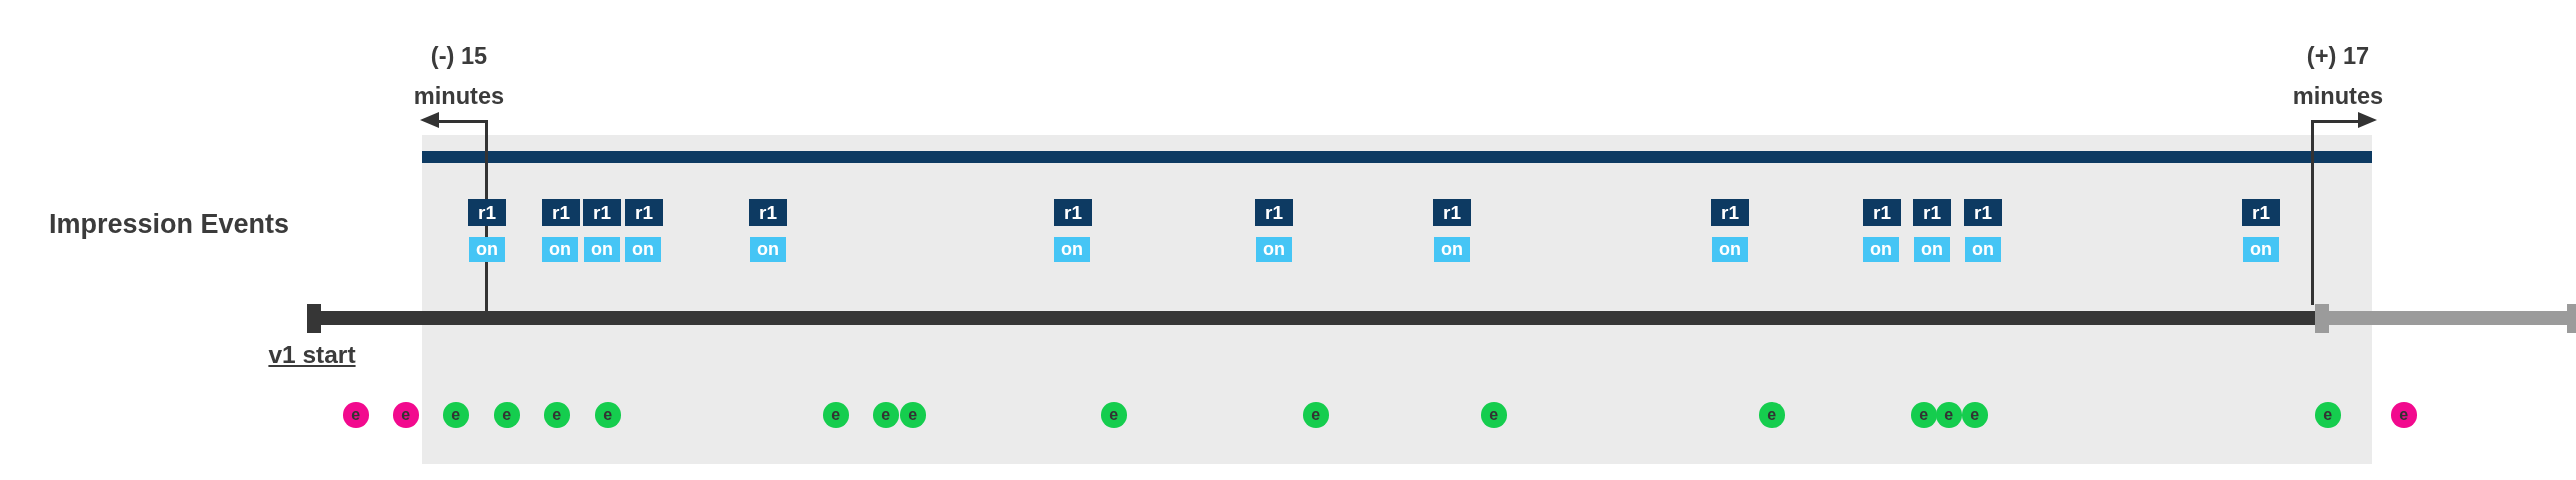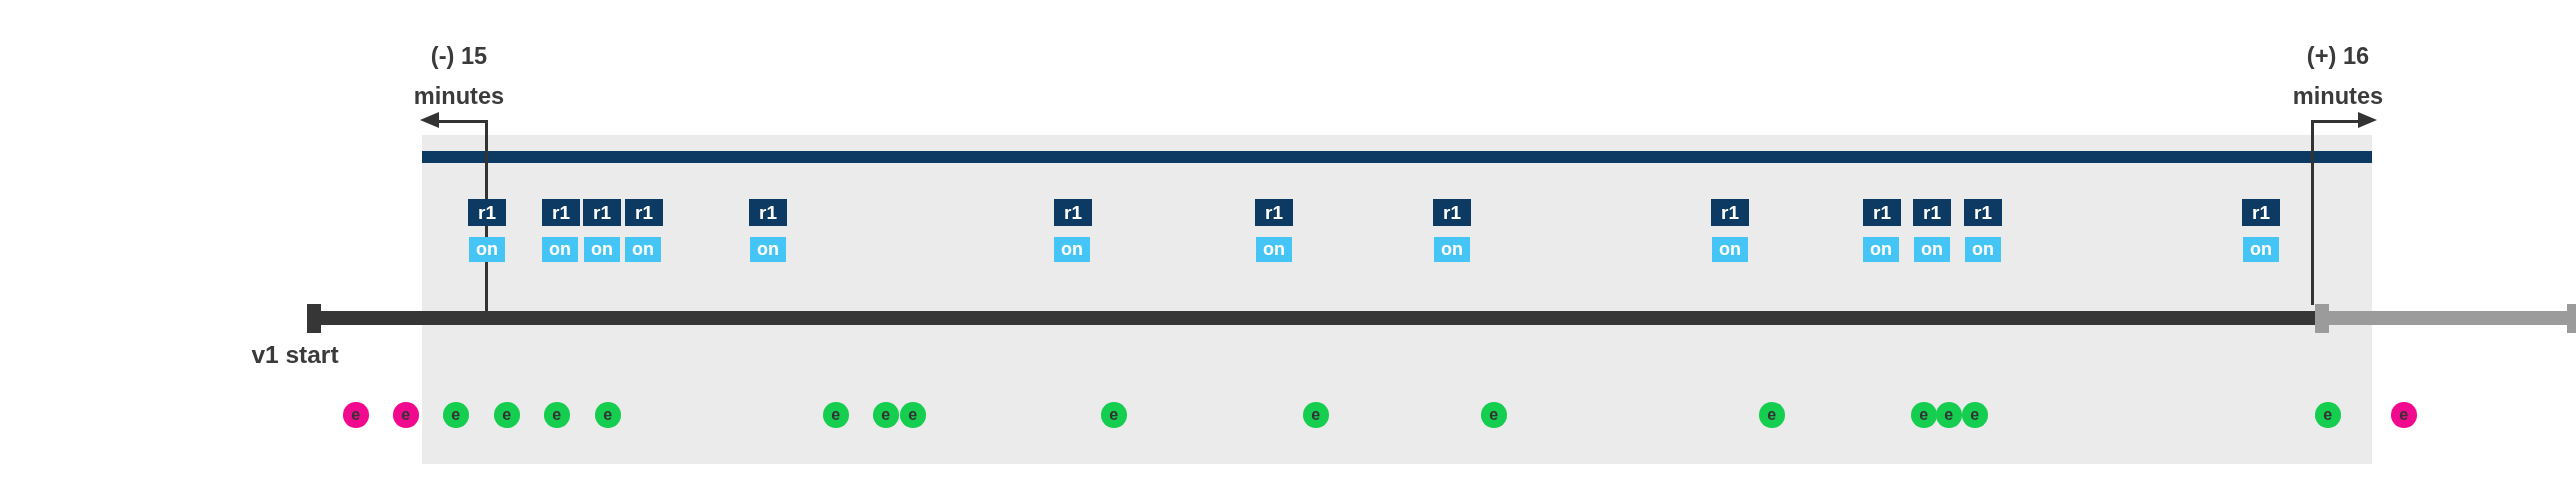--- a/index.html
+++ b/index.html
@@ -27,21 +27,21 @@
   .window-label.left{left:324px;}
   .window-label.right{left:2203px;}
 
   
   .tl-dark{position:absolute;left:288px;top:311px;width:2006px;height:14px;background:var(--c-dark_line);}
   .tl-cap-v1{position:absolute;left:285px;top:304px;width:14px;height:29px;background:var(--c-dark_line);}
   .tl-gray{position:absolute;left:2294px;top:311px;width:257px;height:14px;background:var(--c-gray_line);}
   .tl-cap-v2{position:absolute;left:2293px;top:304px;width:14px;height:29px;background:var(--c-gray_line);}
   .tl-cap-end{position:absolute;left:2545px;top:304px;width:13.2px;height:29px;background:var(--c-gray_line);}
   .tl-label{position:absolute;top:341px;width:226px;text-align:center;font-size:24.5px;font-weight:600;color:var(--c-text);}
-  .tl-label.v1{left:160px;}
+  .tl-label.v1{left:177px;text-decoration:underline;}
   .tl-label.v2{left:2186px;}
 
   
   .row-label{position:absolute;left:0;width:267px;text-align:right;font-size:27px;font-weight:600;color:var(--c-text);}
   .row-label.impression{top:209px;}
   .row-label.external{top:401px;}
 
   
   .rbox{position:absolute;top:199px;width:38px;height:27px;background:var(--c-navy);color:#fff;
         font-size:19px;font-weight:600;display:flex;align-items:center;justify-content:center;}
@@ -68,24 +68,25 @@
   <div class="arrowhead left"></div>
   <div class="window-label left">
     <div>(-) 15</div>
     <div>minutes</div>
   </div>
 
   <div class="vline right"></div>
   <div class="hline right"></div>
   <div class="arrowhead right"></div>
   <div class="window-label right">
-    <div>(+) 16</div>
+    <div>(+) 17</div>
     <div>minutes</div>
   </div>
 
+  <div class="row-label impression">Impression Events</div>
 
   <div>
       <div class="rbox" style="left: 446px;">r1</div>
       <div class="obox" style="left: 447px;">on</div>
       <div class="rbox" style="left: 520px;">r1</div>
       <div class="obox" style="left: 520px;">on</div>
       <div class="rbox" style="left: 561px;">r1</div>
       <div class="obox" style="left: 562px;">on</div>
       <div class="rbox" style="left: 603px;">r1</div>
       <div class="obox" style="left: 603px;">on</div>

